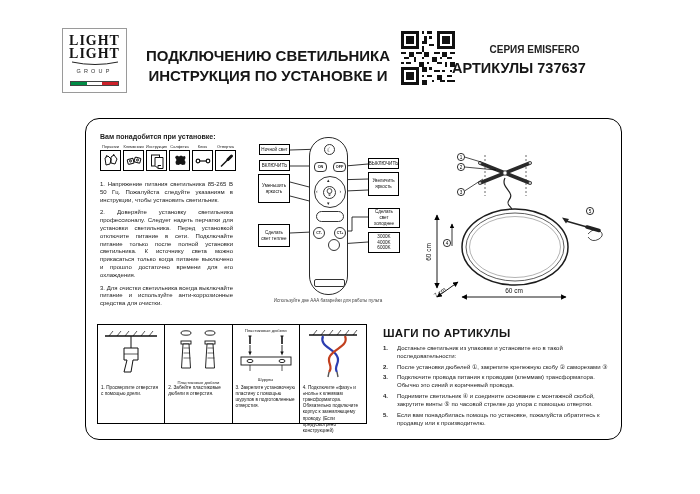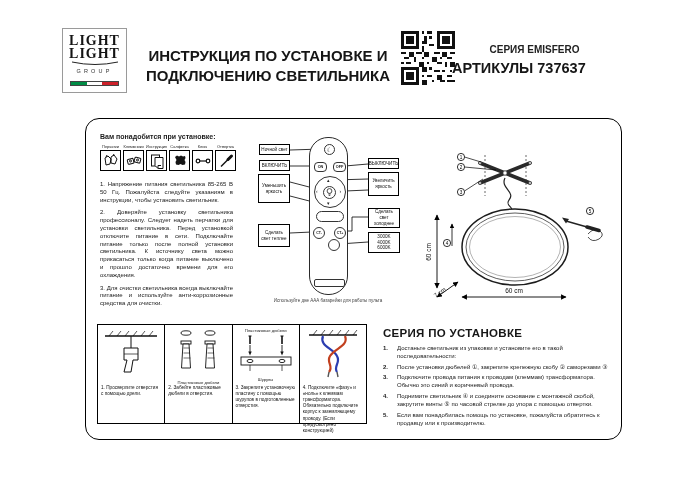--- a/index.html
+++ b/index.html
@@ -101,22 +101,22 @@
     </svg>
     <div class="logo-group">GROUP</div>
     <div class="logo-flag">
       <span style="background:#008C45"></span>
         <span style="background:#ffffff"></span>
         <span style="background:#CD212A"></span>
     </div>
   </div>
 
   <div class="hdr-title">
+    <div>ПОДКЛЮЧЕНИЮ СВЕТИЛЬНИКА</div>
     <div>ИНСТРУКЦИЯ ПО УСТАНОВКЕ И</div>
-    <div>ПОДКЛЮЧЕНИЮ СВЕТИЛЬНИКА</div>
   </div>
 
   <svg class="qr" viewBox="0 0 21 21" shape-rendering="crispEdges">
     <rect x="0" y="0" width="21" height="21" fill="#fff"></rect>
     <g fill="#111">
       <rect x="0" y="0" width="7" height="7"></rect>
         <rect x="14" y="0" width="7" height="7"></rect>
         <rect x="0" y="14" width="7" height="7"></rect>
       <rect x="1" y="1" width="5" height="5" fill="#fff"></rect>
         <rect x="15" y="1" width="5" height="5" fill="#fff"></rect>
@@ -432,21 +432,21 @@
             <line x1="34" y1="44" x2="35" y2="49" stroke="#555" stroke-width="1.4"></line>
             <line x1="26" y1="44" x2="25" y2="49" stroke="#555" stroke-width="1.4"></line>
           </g>
         </svg>
       </div>
       <div class="mp-cap">4. Подключите «фазу» и «ноль» к клеммам трансформатора. Обязательно подключите корпус к заземляющему проводу. (Если предусмотрено конструкцией)</div>
     </div>
   </div>
 
   <div class="steps">
-    <div class="steps-h">СЕРИЯ ПО УСТАНОВКЕ</div>
+    <div class="steps-h">ШАГИ ПО АРТИКУЛЫ</div>
     <div class="step">
       <span class="step-n">1.</span>
       <span>Достаньте светильник из упаковки и установите его в такой последовательности:</span>
     </div>
     <div class="step">
       <span class="step-n">2.</span>
       <span>После установки дюбелей ①, закрепите крепежную скобу ② саморезами ③</span>
     </div>
     <div class="step">
       <span class="step-n">3.</span>

